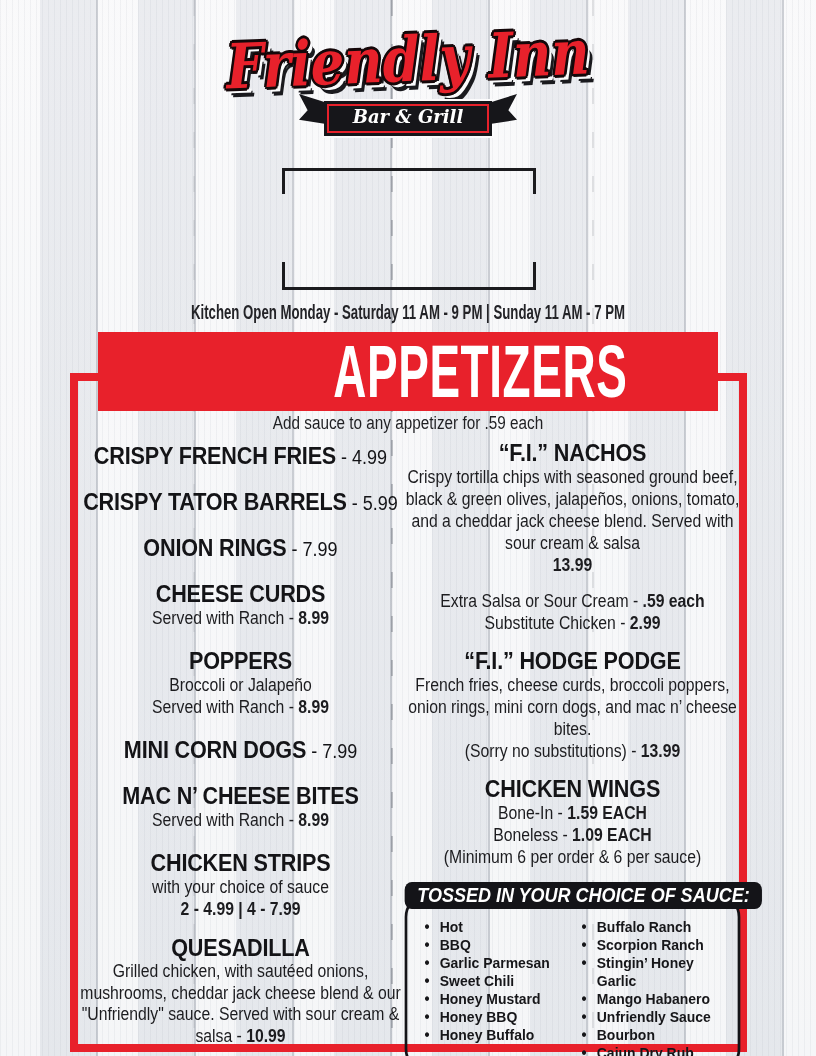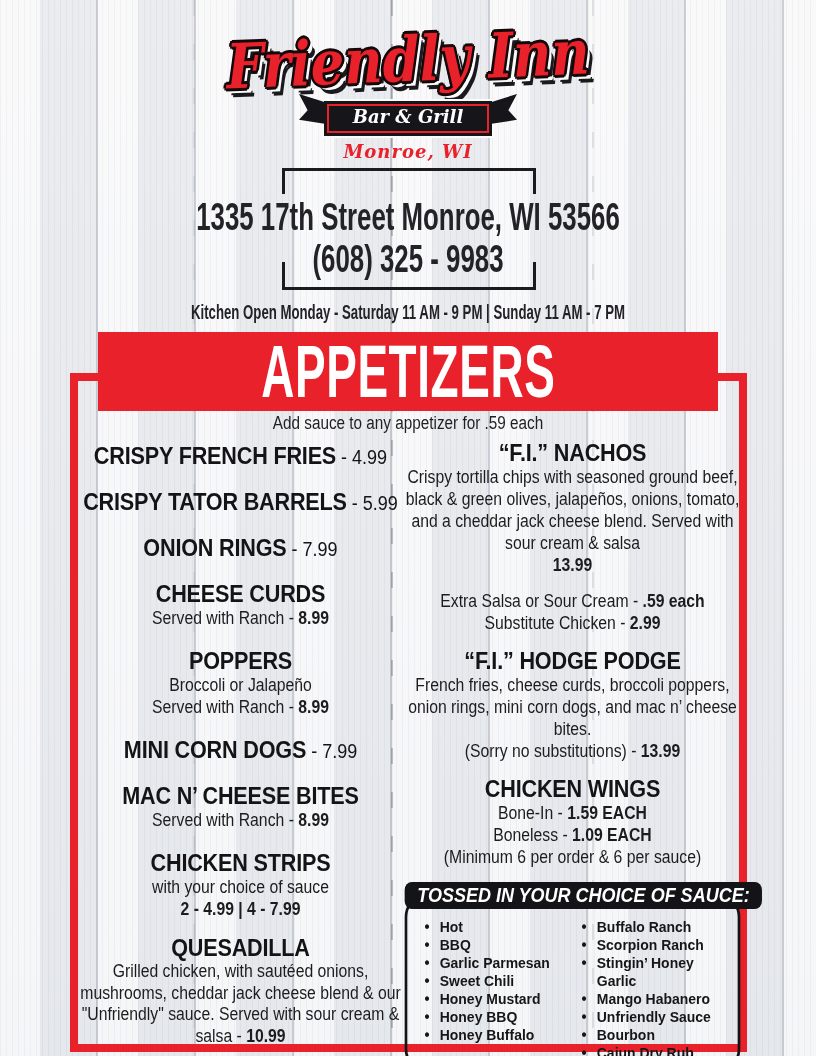--- a/index.html
+++ b/index.html
@@ -51,21 +51,21 @@
   .addr-text{position:absolute;top:196px;left:0;width:816px;text-align:center;}
   .addr-line{display:block;font-size:38px;font-weight:700;line-height:42px;
     white-space:nowrap;transform:scaleX(.68);color:#232327;}
   .hours{position:absolute;top:301px;left:0;width:816px;text-align:center;
     font-size:20px;font-weight:700;white-space:nowrap;transform:scaleX(.66);color:#232327;}
 
   
   .red-frame{position:absolute;left:70px;top:373px;width:677px;height:679px;
     border:8px solid var(--red,#e8212b);box-sizing:border-box;}
   .banner{position:absolute;left:98px;top:332px;width:620px;height:79px;
-    background:var(--red,#e8212b);z-index:2;display:flex;align-items:center;justify-content:center;}
+    background:var(--red,#e8212b);z-index:2;display:flex;align-items:center;justify-content:flex-end;}
   .banner-text{color:#ffffff;font-weight:700;font-size:74px;line-height:1;
     letter-spacing:1px;white-space:nowrap;transform:scaleX(.62);}
   .note{position:absolute;top:413px;left:98px;width:620px;text-align:center;
     font-size:18px;font-weight:500;transform:scaleX(.85);color:#1f1f22;}
 
   
   .col{position:absolute;top:436px;}
   .col-left{left:78px;width:325px;}
   .col-right{left:404px;width:336px;}
   .col-inner{transform:scaleX(.9);transform-origin:50% 0;}
@@ -101,28 +101,23 @@
   <div class="seam s1"></div>
   <div class="seam s2"></div>
   <div class="seam s3"></div>
 
   <div class="logo-script">Friendly Inn</div>
   <div class="ribbon">
     <div class="ribbon-inner">
       <span class="ribbon-text">Bar &amp; Grill</span>
     </div>
   </div>
-  <div class="logo-city">Monroe, WI</div>
 
   <div class="addr-frame-top"></div>
   <div class="addr-frame-bottom"></div>
-  <div class="addr-text">
-    <span class="addr-line">1335 17th Street Monroe, WI 53566</span>
-    <span class="addr-line">(608) 325 - 9983</span>
-  </div>
   <div class="hours">Kitchen Open Monday - Saturday 11 AM - 9 PM | Sunday 11 AM - 7 PM</div>
 
   <div class="red-frame"></div>
   <div class="banner">
     <span class="banner-text">APPETIZERS</span>
   </div>
   <div class="note">Add sauce to any appetizer for .59 each</div>
 
   <div class="col col-left">
     <div class="col-inner" id="left-items">

